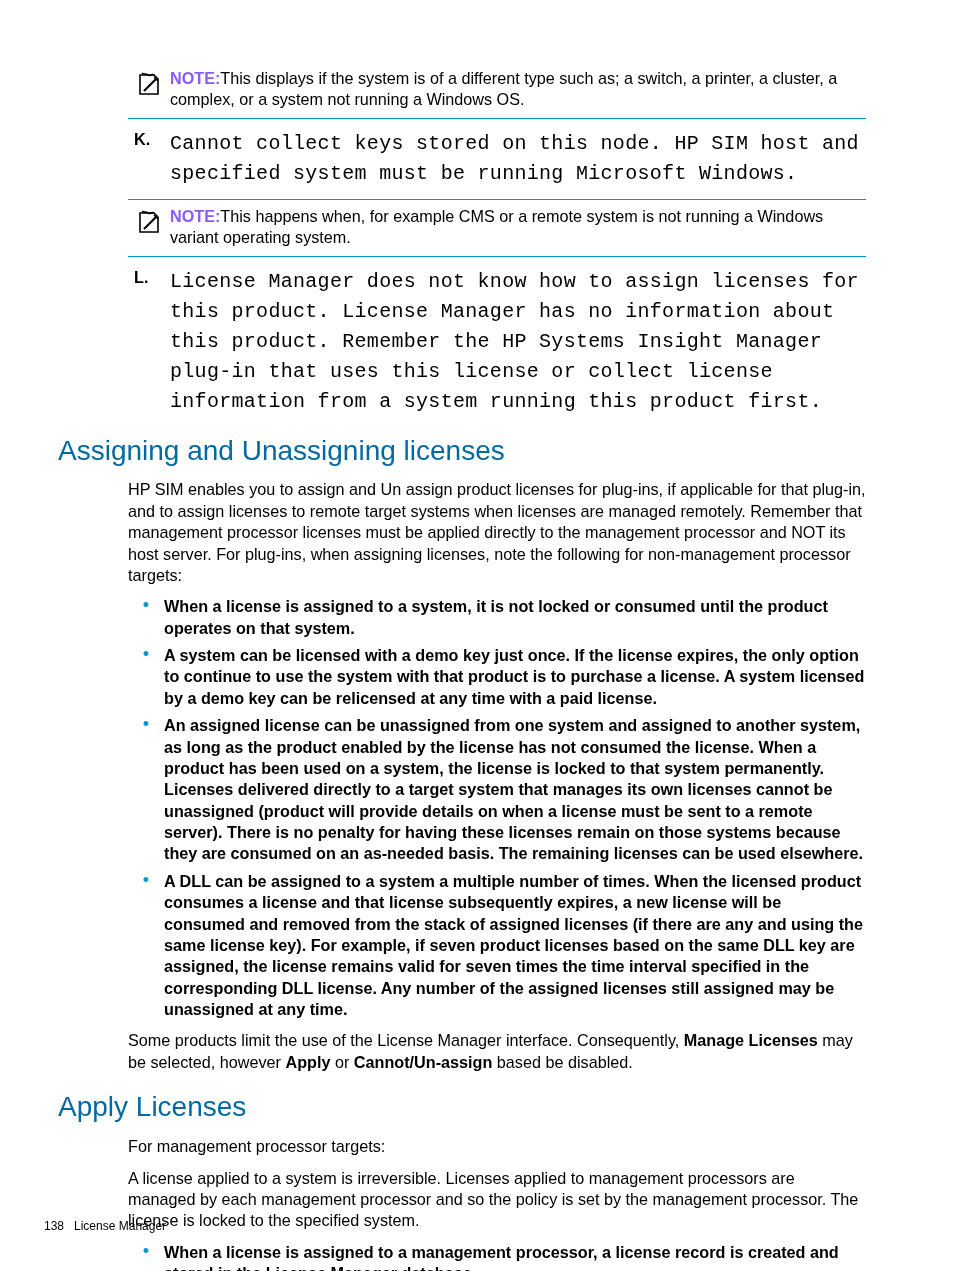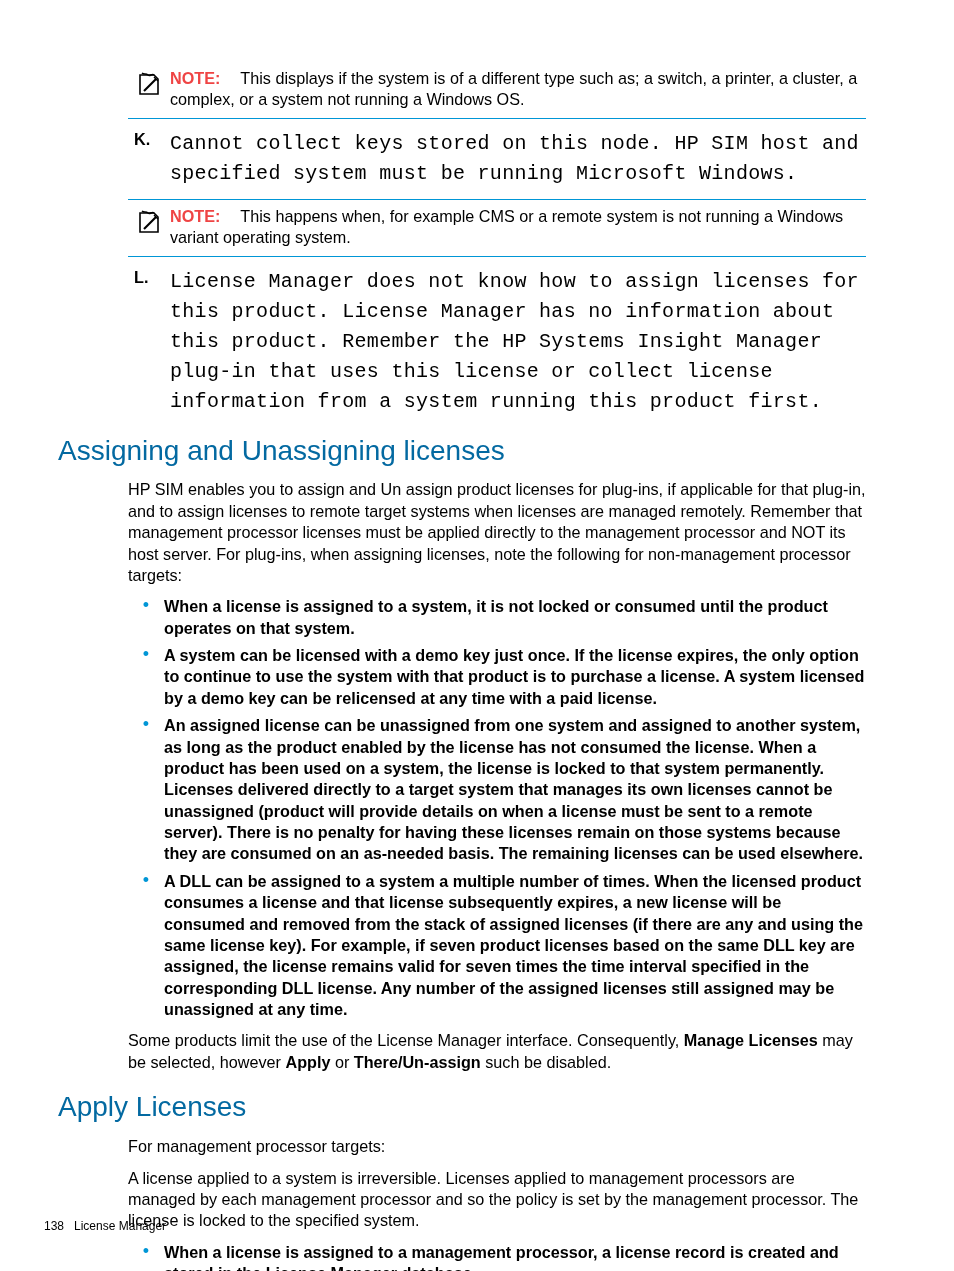--- a/index.html
+++ b/index.html
@@ -26,22 +26,21 @@
   .note-block.no-top { border-top: none; }
   .note-icon {
     flex: 0 0 42px;
     display: flex;
     justify-content: center;
     padding-top: 2px;
   }
   .note-body { flex: 1; }
   .note-label {
     font-weight: bold;
-    color: #ef4444;
-    margin-right: 20px;
+    color: #8b5cf6;
   }
   .letter-item {
     display: flex;
     align-items: flex-start;
     margin: 10px 0 10px 0;
   }
   .letter-marker {
     flex: 0 0 42px;
     text-align: left;
     font-weight: bold;
@@ -154,21 +153,21 @@
         <span class="dot">•</span>
         <span class="li-text">An assigned license can be unassigned from one system and assigned to another system, as long as the product enabled by the license has not consumed the license. When a product has been used on a system, the license is locked to that system permanently. Licenses delivered directly to a target system that manages its own licenses cannot be unassigned (product will provide details on when a license must be sent to a remote server). There is no penalty for having these licenses remain on those systems because they are consumed on an as-needed basis. The remaining licenses can be used elsewhere.</span>
       </li>
     <li>
         <span class="dot">•</span>
         <span class="li-text">A DLL can be assigned to a system a multiple number of times. When the licensed product consumes a license and that license subsequently expires, a new license will be consumed and removed from the stack of assigned licenses (if there are any and using the same license key). For example, if seven product licenses based on the same DLL key are assigned, the license remains valid for seven times the time interval specified in the corresponding DLL license. Any number of the assigned licenses still assigned may be unassigned at any time.</span>
       </li>
   </ul>
 
   <p class="body-text">
-    <span>Some products limit the use of the License Manager interface. Consequently, </span><span class="bold">Manage Licenses</span><span> may be selected, however </span><span class="bold">Apply</span><span> or </span><span class="bold">There/Un-assign</span><span> such be disabled.</span>
+    <span>Some products limit the use of the License Manager interface. Consequently, </span><span class="bold">Manage Licenses</span><span> may be selected, however </span><span class="bold">Apply</span><span> or </span><span class="bold">Cannot/Un-assign</span><span> based be disabled.</span>
   </p>
 </div>
 
 <h2 class="section-heading">Apply Licenses</h2>
 
 <div class="content-wrap">
   <p class="body-text">For management processor targets:</p>
   <p class="body-text">A license applied to a system is irreversible. Licenses applied to management processors are managed by each management processor and so the policy is set by the management processor. The license is locked to the specified system.</p>
 
   <ul class="bullets">

